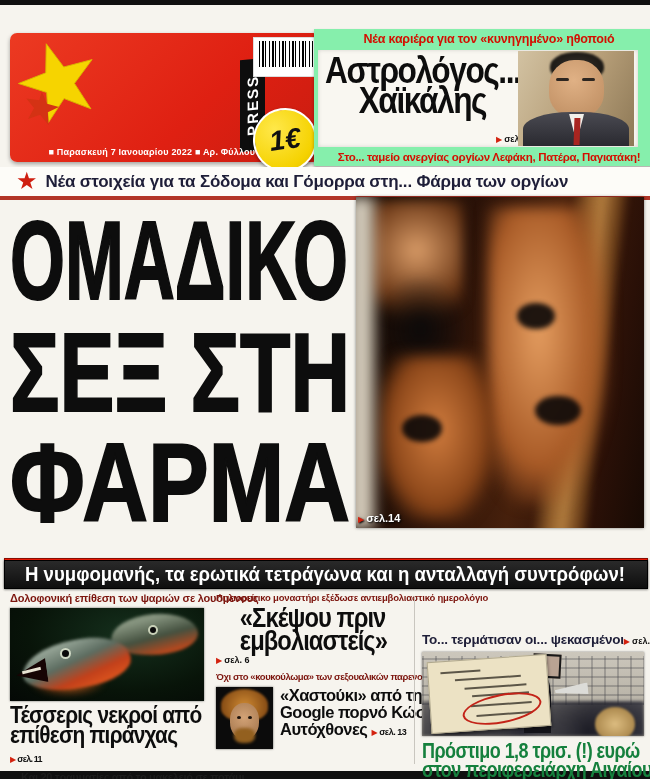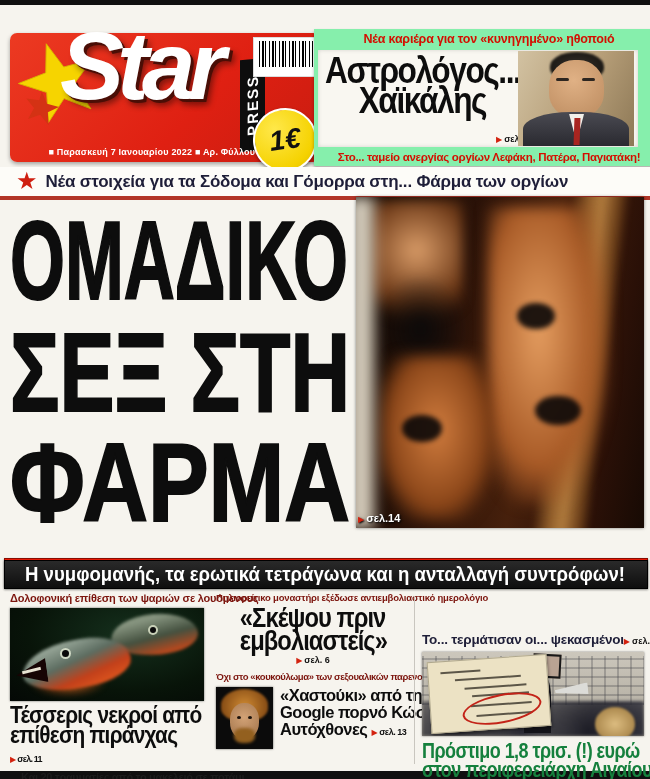--- a/index.html
+++ b/index.html
@@ -146,21 +146,21 @@
     border-radius:50% 50% 45% 55%/55% 55% 45% 45%;transform:rotate(-5deg);filter:blur(1.5px);}
   .pir-eye2{position:absolute;left:72%;top:20%;width:6px;height:6px;border-radius:50%;background:#0a0a0a;box-shadow:0 0 0 2px #c8d0b8;}
   .pir-glow{position:absolute;left:10%;top:62%;width:40%;height:34%;background:radial-gradient(#e86a20,rgba(200,70,10,0) 70%);filter:blur(3px);}
   .c1-headline{margin-top:5px;color:#0d0d0d;font-weight:bold;font-size:21.5px;line-height:.92;letter-spacing:-.8px;}
   .c1-headline .sq{display:inline-block;transform:scale(.97,1.08);transform-origin:left top;white-space:nowrap;}
   .c1-sub{margin-top:6px;font-weight:bold;font-size:11px;color:#1c1c1c;white-space:nowrap;letter-spacing:-.3px;}
 
   .c2-kicker1{font-size:9.5px;white-space:nowrap;letter-spacing:-.2px;}
   .c2-headline1{margin-top:2px;text-align:center;color:#0d0d0d;font-weight:bold;font-size:25px;line-height:.9;letter-spacing:-1px;}
   .c2-headline1 .sq{display:inline-block;transform:scale(.95,1.1);transform-origin:center top;white-space:nowrap;}
-  .c2-ref1{text-align:center;margin-top:5px;}
+  .c2-ref1{text-align:left;margin-top:5px;}
   .c2-kicker2{margin-top:6px;font-size:9.5px;white-space:nowrap;letter-spacing:-.4px;}
   .c2-row{display:flex;margin-top:5px;}
   .spyro-photo{position:relative;width:57px;height:62px;flex:0 0 auto;overflow:hidden;background:#0b0b0b;box-shadow:0 0 2px rgba(0,0,0,.6);}
   .spy-hair{position:absolute;left:8%;top:3%;width:84%;height:52%;background:radial-gradient(circle at 50% 55%,#cf8a33,#8a4f16 75%);border-radius:50% 50% 40% 40%;filter:blur(1px);}
   .spy-face{position:absolute;left:24%;top:26%;width:52%;height:58%;background:radial-gradient(circle at 48% 40%,#d2a276,#a87a50 80%);border-radius:46%;}
   .spy-eye{position:absolute;width:4px;height:3px;background:#19100a;border-radius:50%;}
   .spy-beard{position:absolute;left:32%;top:66%;width:36%;height:24%;background:#93601f;filter:blur(1.5px);border-radius:40%;}
   .c2-headline2{margin-left:7px;color:#0d0d0d;font-weight:bold;font-size:16.5px;line-height:1.02;letter-spacing:-.5px;white-space:nowrap;}
 
   .c3-head{display:flex;justify-content:space-between;align-items:baseline;}
@@ -194,21 +194,20 @@
 <div class="page">
 
   <div class="abs edge" style="top:0;height:5px;"></div>
   <div class="abs edge" style="top:771px;height:8px;"></div>
 
   <div class="abs masthead">
     <svg class="abs star-logo-svg" viewBox="0 0 100 100">
       <polygon points="50,2 61,34 95,36 67,56 76,90 50,69 24,90 33,56 5,36 39,34" fill="#f6d400" stroke="#d8b400" stroke-width="1" transform="rotate(-18 50 50)"></polygon>
       <polygon points="30,60 36,74 50,78 37,84 38,99 28,87 14,92 21,79 12,68 27,70" fill="#d43214"></polygon>
     </svg>
-    <div class="abs star-word">Star</div>
     <div class="abs press-tag">
       <span>PRESS</span>
     </div>
     <div class="abs barcode">
       <div class="bars"></div>
     </div>
     <div class="abs dateline">■ Παρασκευή 7 Ιανουαρίου 2022 ■ Αρ. Φύλλου 2.244</div>
   </div>
   <div class="abs price-circle">1€</div>
 

